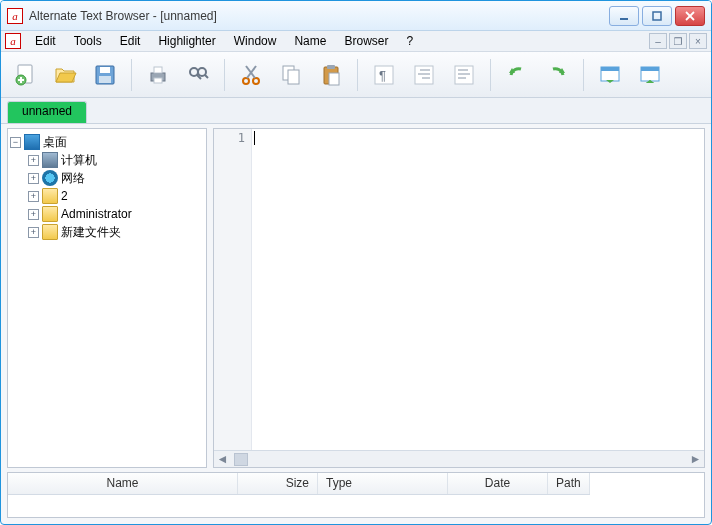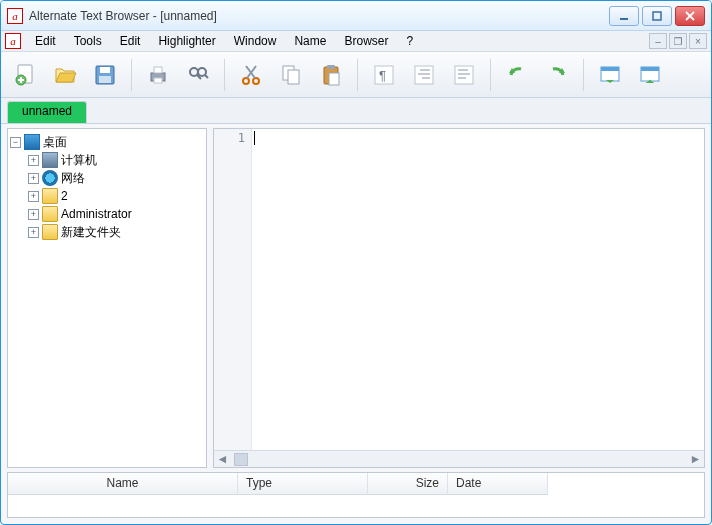--- a/index.html
+++ b/index.html
@@ -40,21 +40,21 @@
 .hscroll{height:17px;background:#eef1f5;border-top:1px solid #d3dbe5;display:flex;align-items:center}
 .hscroll .thumb{width:14px;height:13px;background:#cfd7e2;border:1px solid #b9c3d1;margin-left:3px}
 .hscroll .track{flex:1}
 .hscroll .arrow{width:17px;height:17px;display:flex;align-items:center;justify-content:center;color:#7c8797}
 .bottom{height:46px;margin:0 6px 6px;border:1px solid #c0c8d4;background:#fff;display:flex;flex-direction:row}
 .bhead{height:22px;background:linear-gradient(#fdfefe,#eef1f5);border-bottom:1px solid #d3dbe5;display:flex}
 .bcol{border-right:1px solid #dde3ea;padding:3px 8px;color:#333}
 .bcol.name{width:230px;text-align:center}
 .bcol.size{width:80px;text-align:right}
 .bcol.type{width:130px}
-.bcol.date{width:100px;text-align:left}
+.bcol.date{width:100px;text-align:center}
 .bcol.path{flex:1}
 svg{display:block}
 </style>
 </head>
 <body>
 
 <div class="win">
 
   <div class="titlebar">
     <span class="app-ico">a</span>
@@ -266,20 +266,21 @@
         <div class="thumb"></div>
         <div class="track"></div>
         <div class="arrow">►</div>
       </div>
     </div>
   </div>
 
   <div class="bottom">
     <div class="bhead">
       <div class="bcol name">Name</div>
+      <div class="bcol size">Size</div>
       <div class="bcol type">Type</div>
-      <div class="bcol size">Size</div>
       <div class="bcol date">Date</div>
+      <div class="bcol path">Path</div>
     </div>
     <div style="flex:1;background:#fff"></div>
   </div>
 
 </div>
 
 </body></html>

